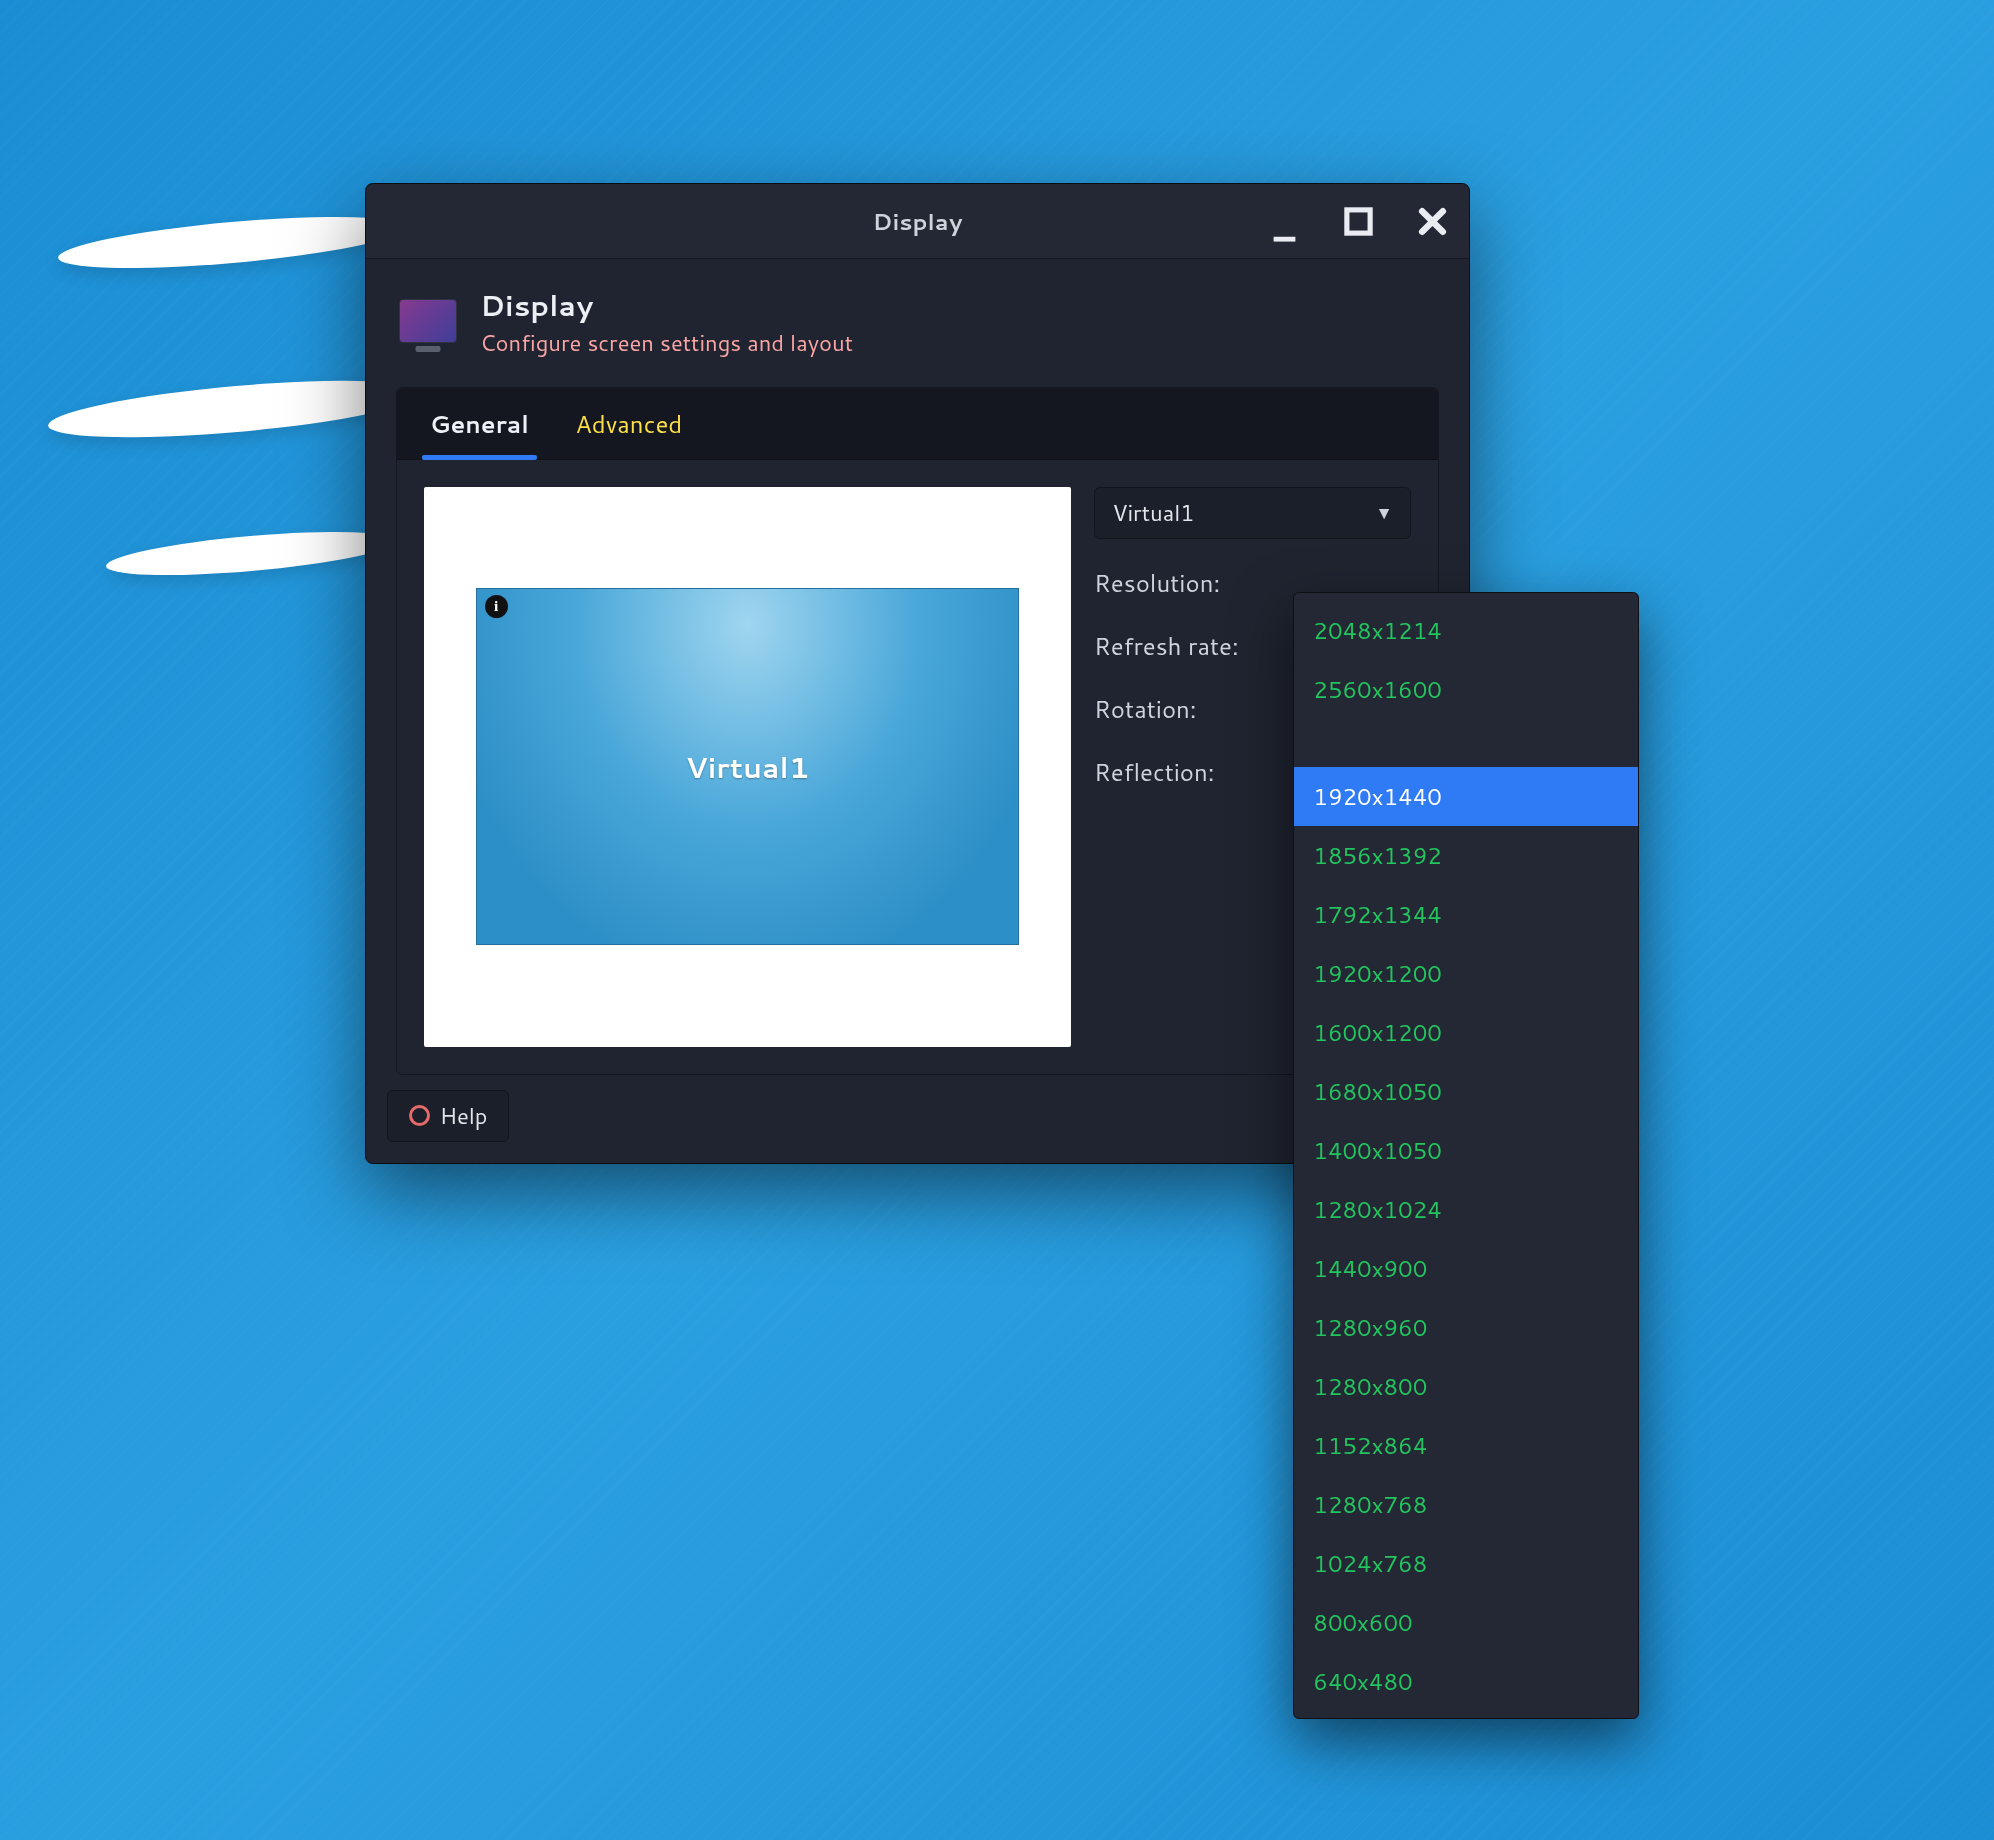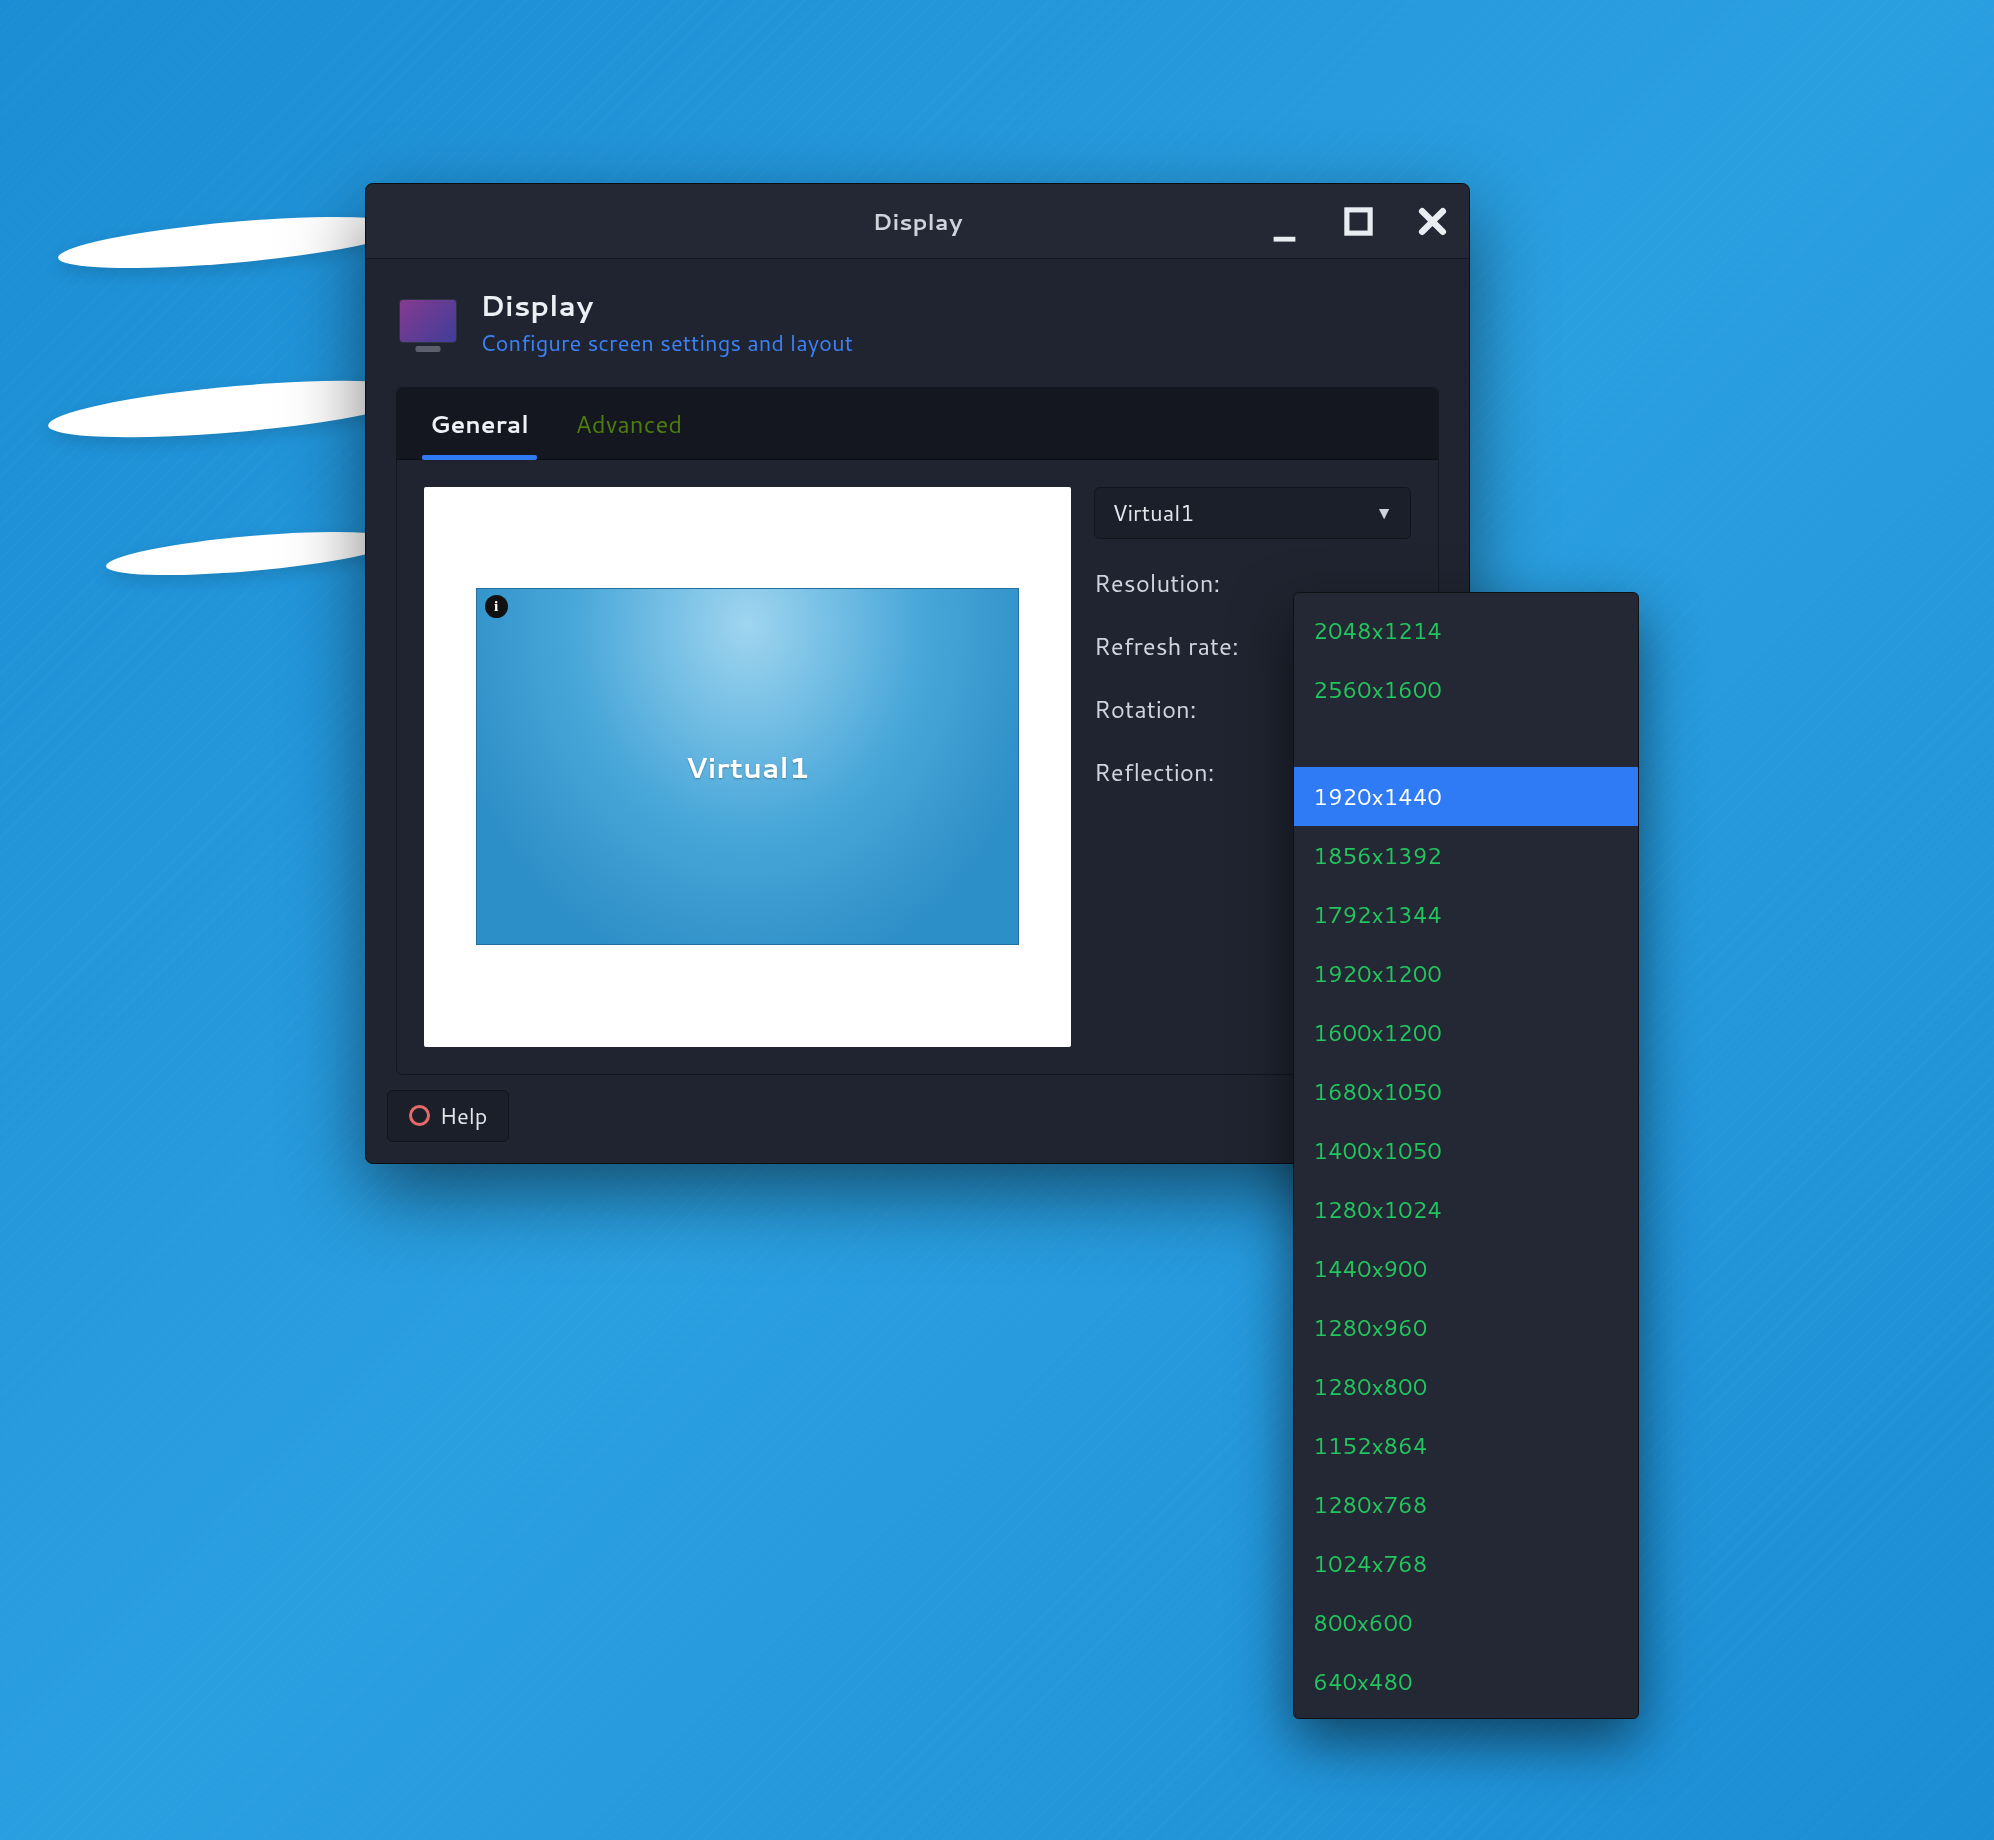--- a/index.html
+++ b/index.html
@@ -78,41 +78,41 @@
     background: linear-gradient(135deg, #863a8f 0%, #3f3e99 100%);
     border: 1.9px solid #2f3440;
     border-radius: 3.9px;
   }
   .header .monitor-icon::after {
     content: "";
     position: absolute; left: 50%; bottom: -9.7px; transform: translateX(-50%);
     width: 25px; height: 5.8px; background: #5a606e; border-radius: 1.9px;
   }
   .header-text h1 { font-size: 29px; font-weight: 700; color: #eceff3; margin-bottom: 1.9px; }
-  .header-text p  { font-size: 22px; color: #3b82f6; }
+  .header-text p  { font-size: 22px; color: #fca5a5; }
 
   .tabs-frame {
     margin: 0 30px;
     border: 1px solid #14171f;
     border-radius: 5.8px;
     background: #1f2430;
     overflow: visible;
     position: relative;
   }
   .tab-strip {
     display: flex; gap: 39px;
     padding: 0 29px;
     background: #14171f;
     border-bottom: 1px solid #0e1016;
     border-radius: 5.8px 5.8px 0 0;
   }
   .tab {
     padding: 19.3px 3.9px 17.4px;
     font-size: 24px;
-    color: #4d7c0f;
+    color: #fde047;
     cursor: pointer;
     position: relative;
   }
   .tab.active {
     color: #eef1f5;
     font-weight: 700;
   }
   .tab.active::after {
     content: "";
     position: absolute; left: -3.9px; right: -3.9px; bottom: -1px; height: 4.8px;

